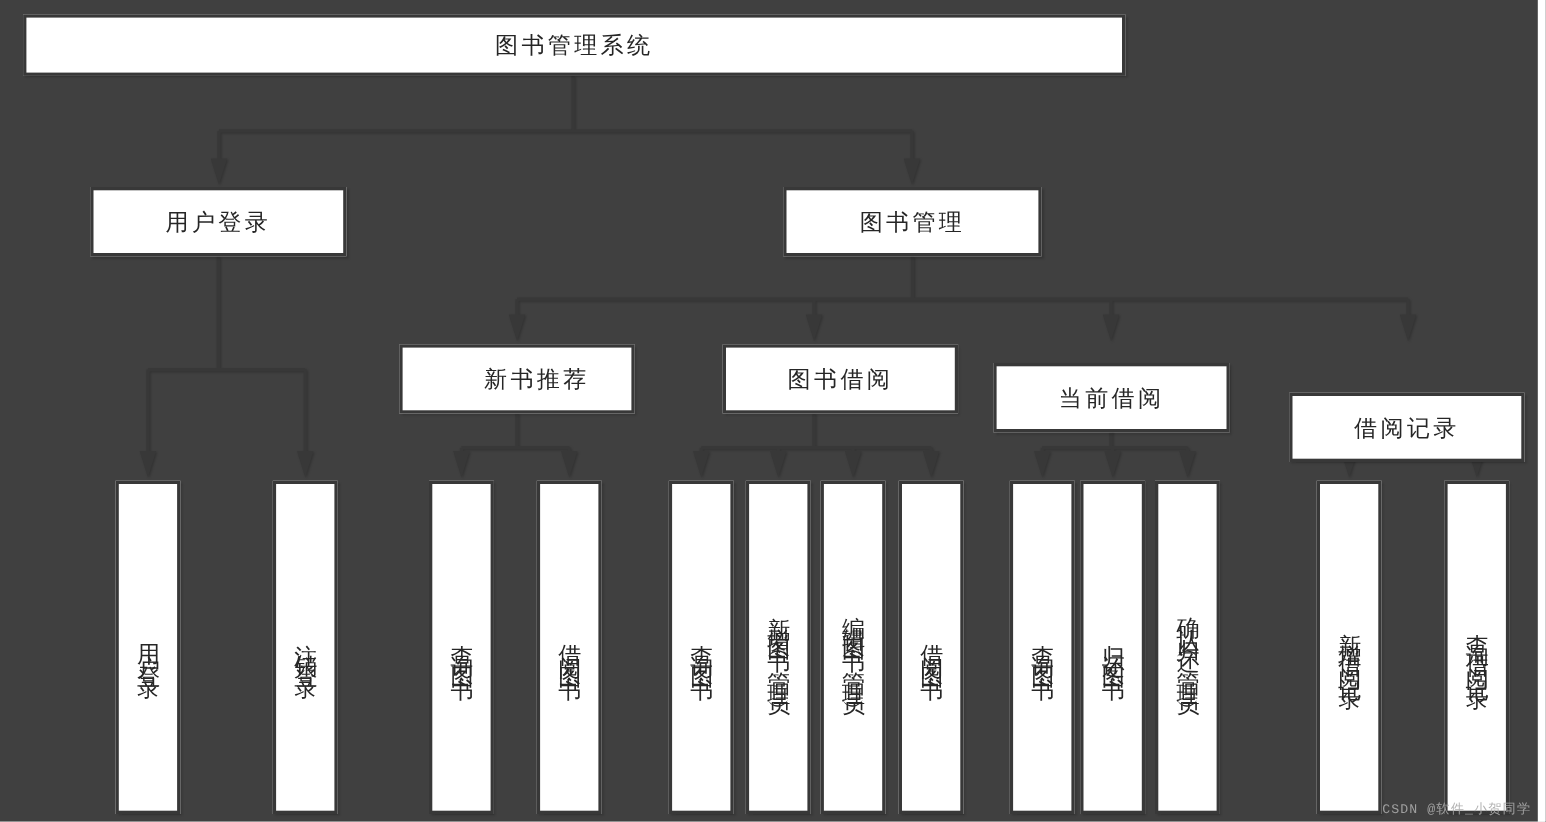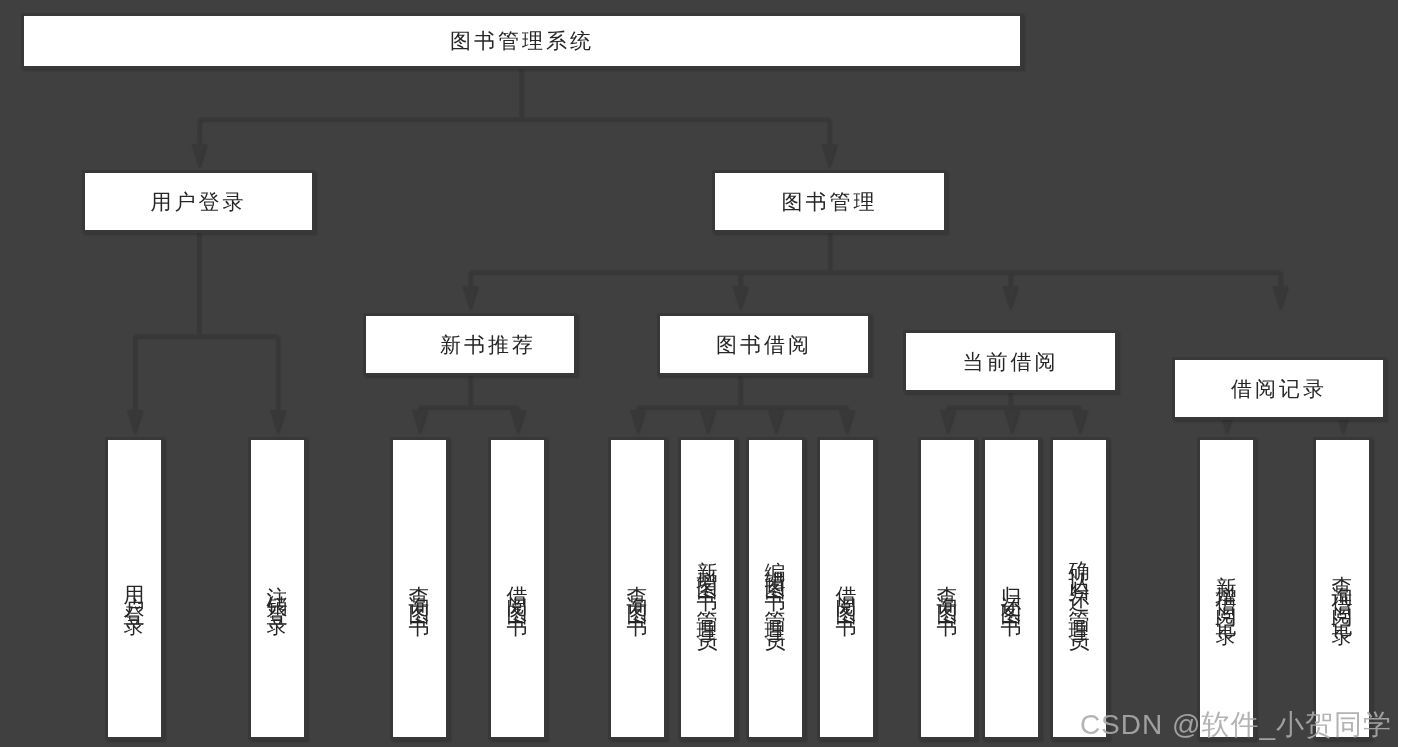--- a/index.html
+++ b/index.html
@@ -38,26 +38,27 @@
     text-orientation: mixed;
     font-size: 21px;
     letter-spacing: 10px;
     line-height: 1;
     white-space: nowrap;
   }
   .watermark {
     position: absolute;
     right: 6px;
     bottom: 3px;
-    font-size: 28px;
+    font-size: 12px;
     letter-spacing: 1px;
     color: #ababab;
     opacity: 0.9;
     white-space: nowrap;
     pointer-events: none;
+    font-family: Liberation Mono, monospace;
   }
 </style>
 </head>
 <body>
 
 <div class="canvas">
 
   <svg class="connectors" viewBox="0 0 1405 747" xmlns="http://www.w3.org/2000/svg">
     <g stroke="#383838" stroke-width="3" fill="none">
       <path d="M521 69 V119 M199 119 H829 M199 119 V146 M829 119 V146"></path>

